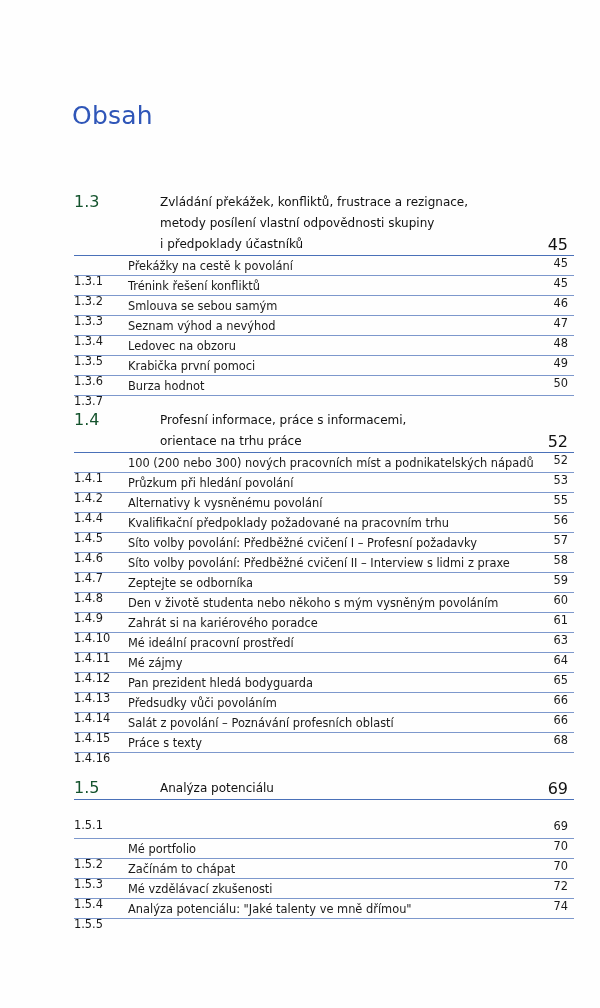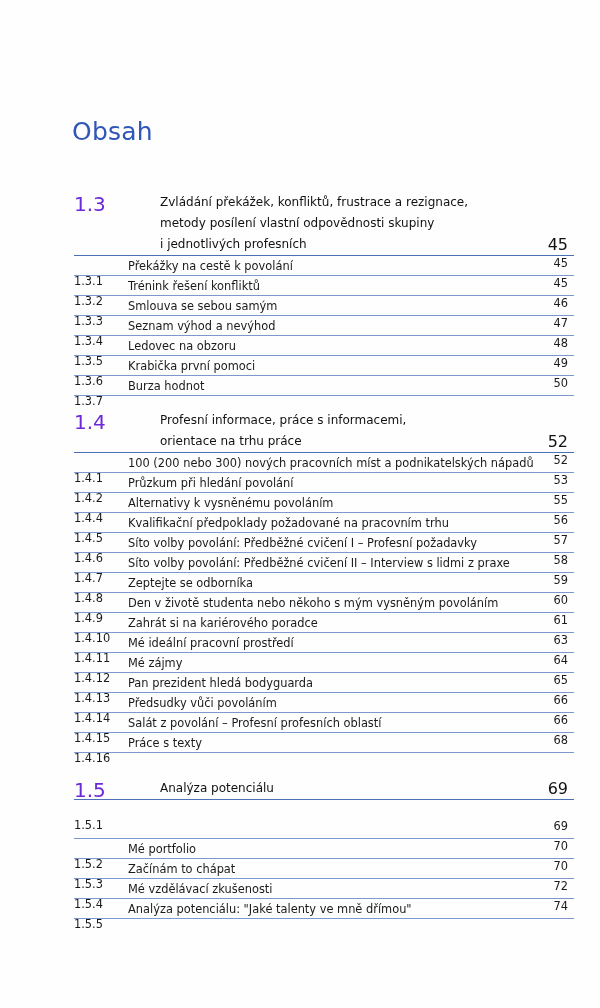--- a/index.html
+++ b/index.html
@@ -17,41 +17,41 @@
     }
     .page {
       position: absolute;
       left: 0; top: 0;
       width: 600px; height: 1008px;
       background: #fefefe;
     }
     .title {
       position: absolute;
       left: 72px;
-      top: 100px;
+      top: 84px;
       font-size: 25px;
       color: #2f56b8;
       letter-spacing: 0.2px;
       font-weight: normal;
     }
     .toc {
       position: absolute;
       left: 74px;
       width: 500px;
     }
     .sec-head {
       position: relative;
       border-bottom: 1.6px solid #4a70b8;
     }
     .sec-head .num {
       position: absolute;
       left: 0;
       top: 0;
-      font-size: 20px;
-      color: #6d28d9;
+      font-size: 16px;
+      color: #14532d;
     }
     .sec-head .lines {
       margin-left: 86px;
       font-size: 12px;
       line-height: 21px;
       color: #111;
       padding-right: 40px;
     }
     .sec-head .lines div { white-space: nowrap; }
     .sec-head .page-num {
@@ -100,21 +100,21 @@
 
 <div class="page">
   <h1 class="title" style="color: rgb(47, 86, 184);">Obsah</h1>
 
   <div class="toc" id="sec13">
       <div class="sec-head" style="border-bottom-color: rgb(74, 112, 184);">
         <span class="num">1.3</span>
         <div class="lines">
           <div>Zvládání překážek, konfliktů, frustrace a rezignace,</div>
           <div>metody posílení vlastní odpovědnosti skupiny</div>
-          <div>i jednotlivých profesních</div>
+          <div>i předpoklady účastníků</div>
         </div>
         <span class="page-num">45</span>
       </div>
       <div class="entry">
         <span class="num">1.3.1</span>
         <span class="text">
           <div>Překážky na cestě k povolání</div>
         </span>
         <span class="page-num">45</span>
       </div>
@@ -180,21 +180,21 @@
       <div class="entry">
         <span class="num">1.4.2</span>
         <span class="text">
           <div>Průzkum při hledání povolání</div>
         </span>
         <span class="page-num">53</span>
       </div>
       <div class="entry">
         <span class="num">1.4.4</span>
         <span class="text">
-          <div>Alternativy k vysněnému povoláním</div>
+          <div>Alternativy k vysněnému povolání</div>
         </span>
         <span class="page-num">55</span>
       </div>
       <div class="entry">
         <span class="num">1.4.5</span>
         <span class="text">
           <div>Kvalifikační předpoklady požadované na pracovním trhu</div>
         </span>
         <span class="page-num">56</span>
       </div>
@@ -257,21 +257,21 @@
       <div class="entry">
         <span class="num">1.4.14</span>
         <span class="text">
           <div>Předsudky vůči povoláním</div>
         </span>
         <span class="page-num">66</span>
       </div>
       <div class="entry">
         <span class="num">1.4.15</span>
         <span class="text">
-          <div>Salát z povolání – Profesní profesních oblastí</div>
+          <div>Salát z povolání – Poznávání profesních oblastí</div>
         </span>
         <span class="page-num">66</span>
       </div>
       <div class="entry">
         <span class="num">1.4.16</span>
         <span class="text">
           <div>Práce s texty</div>
         </span>
         <span class="page-num">68</span>
       </div>

